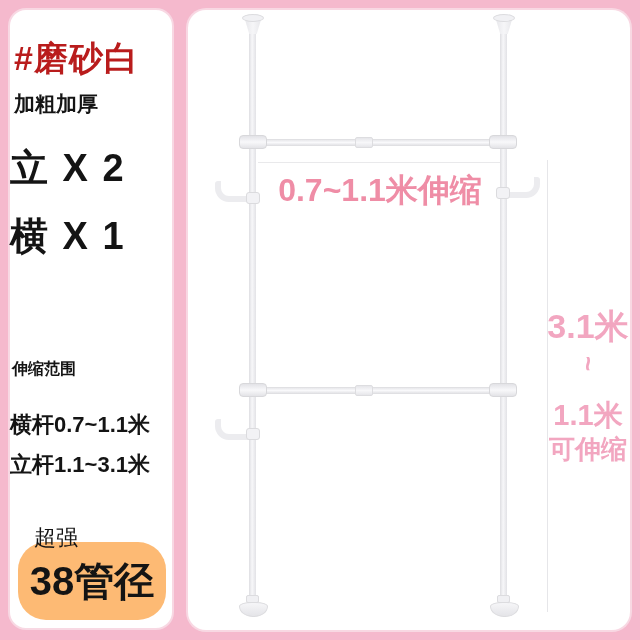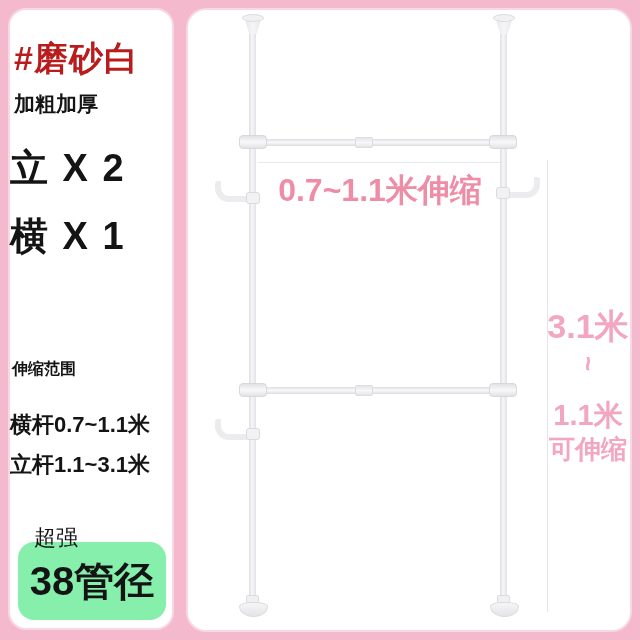--- a/index.html
+++ b/index.html
@@ -23,22 +23,22 @@
   .feature-label{left:14px;top:90px;font-size:21px;font-weight:bold;text-align:center;}
   .count-line{left:10px;font-size:38px;font-weight:900;letter-spacing:2px;}
   .count-1{top:143px;}
   .count-2{top:211px;}
   .range-title{left:12px;top:359px;font-size:16px;font-weight:bold;}
   .range-line{left:10px;font-size:22px;font-weight:bold;}
   .range-1{top:410px;}
   .range-2{top:450px;}
   .strength-label{left:14px;top:523px;font-size:22px;font-weight:normal;z-index:3;margin-left:20px;}
   .diameter-badge{
-    left:18px;top:542px;width:148px;height:78px;border-radius:16px;
-    background:#86efac;z-index:2;
+    left:18px;top:542px;width:148px;height:78px;border-radius:28px;
+    background:#fdba74;z-index:2;
     font-size:40px;font-weight:900;text-align:center;line-height:78px;
   }
   
   .bar-range-annotation{
     left:262px;top:169px;width:236px;text-align:center;
     font-size:32px;font-weight:bold;color:#ef8da6;z-index:4;
   }
   .side-annotation{left:546px;top:300px;width:84px;text-align:center;
     color:#f2a6c0;font-weight:bold;z-index:4;}
   .side-annotation .h-max{position:absolute;left:0;top:4px;width:84px;font-size:34px;}

